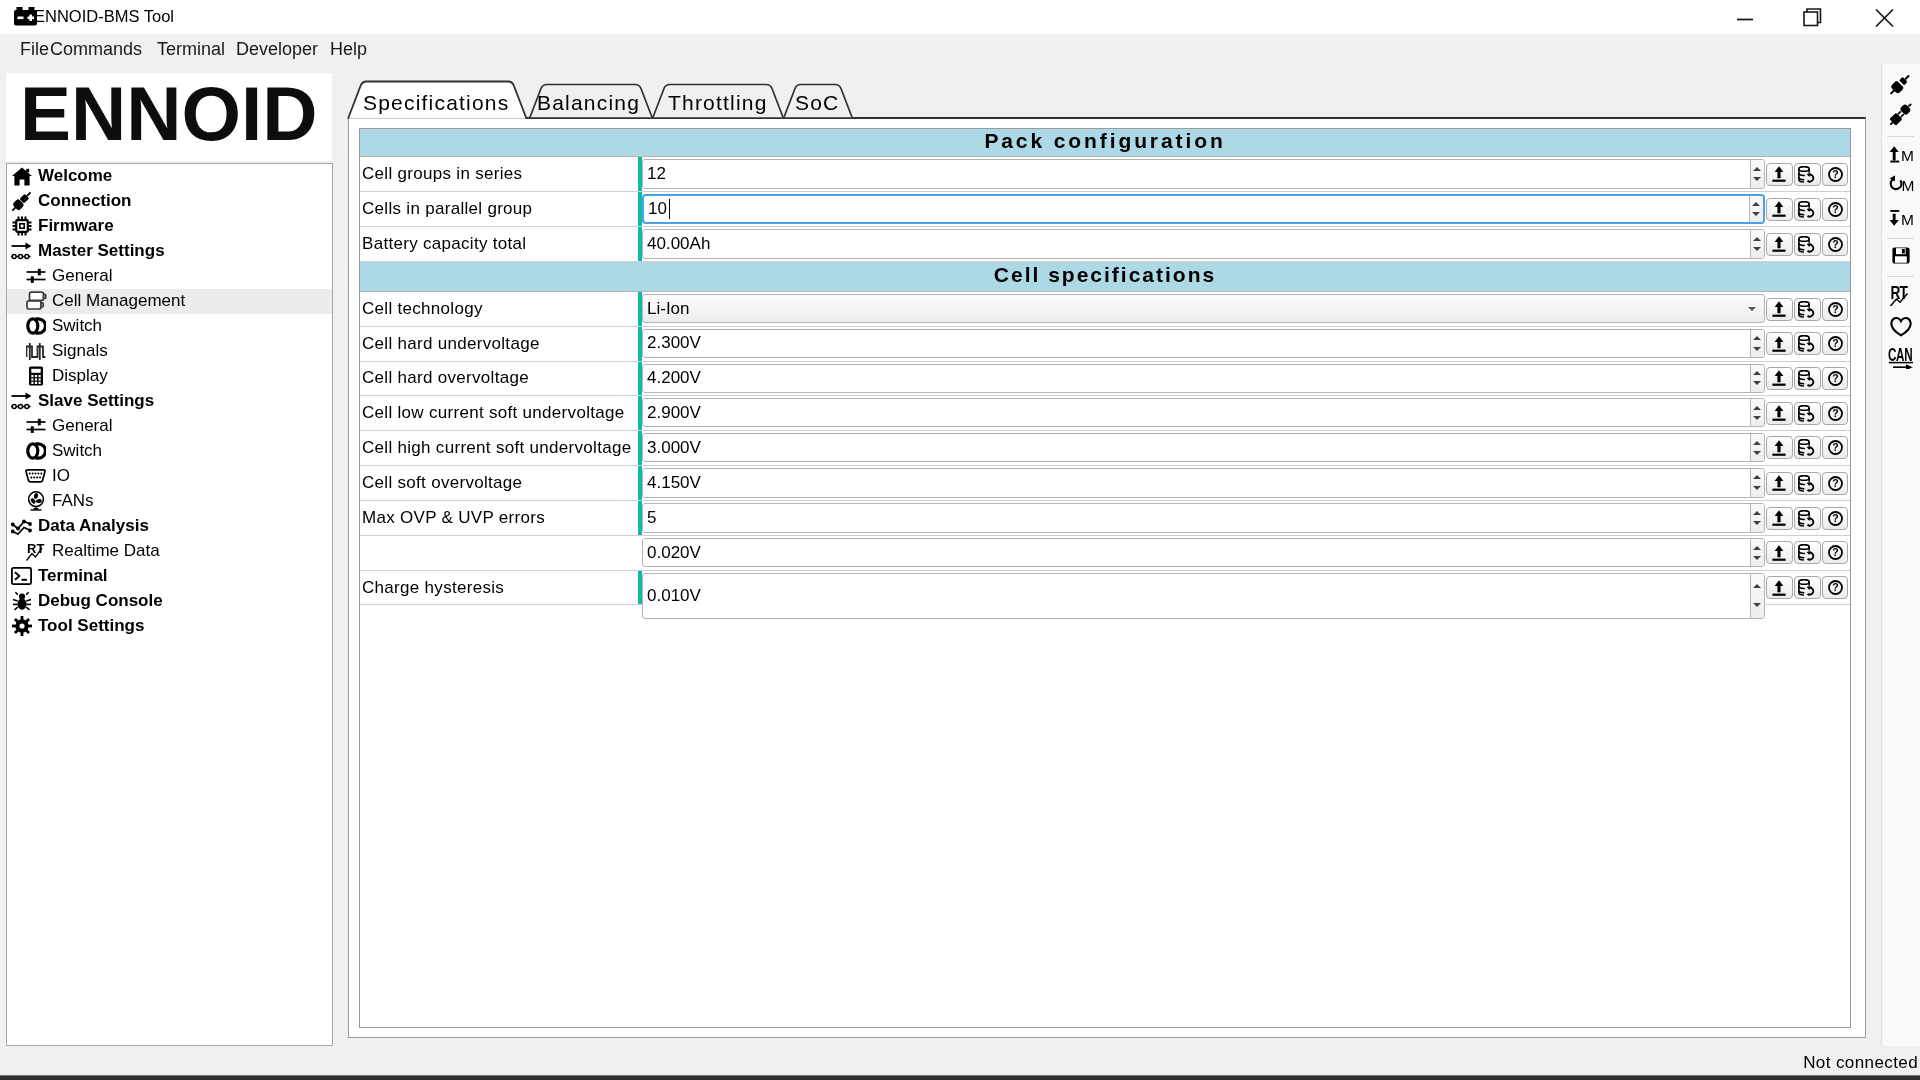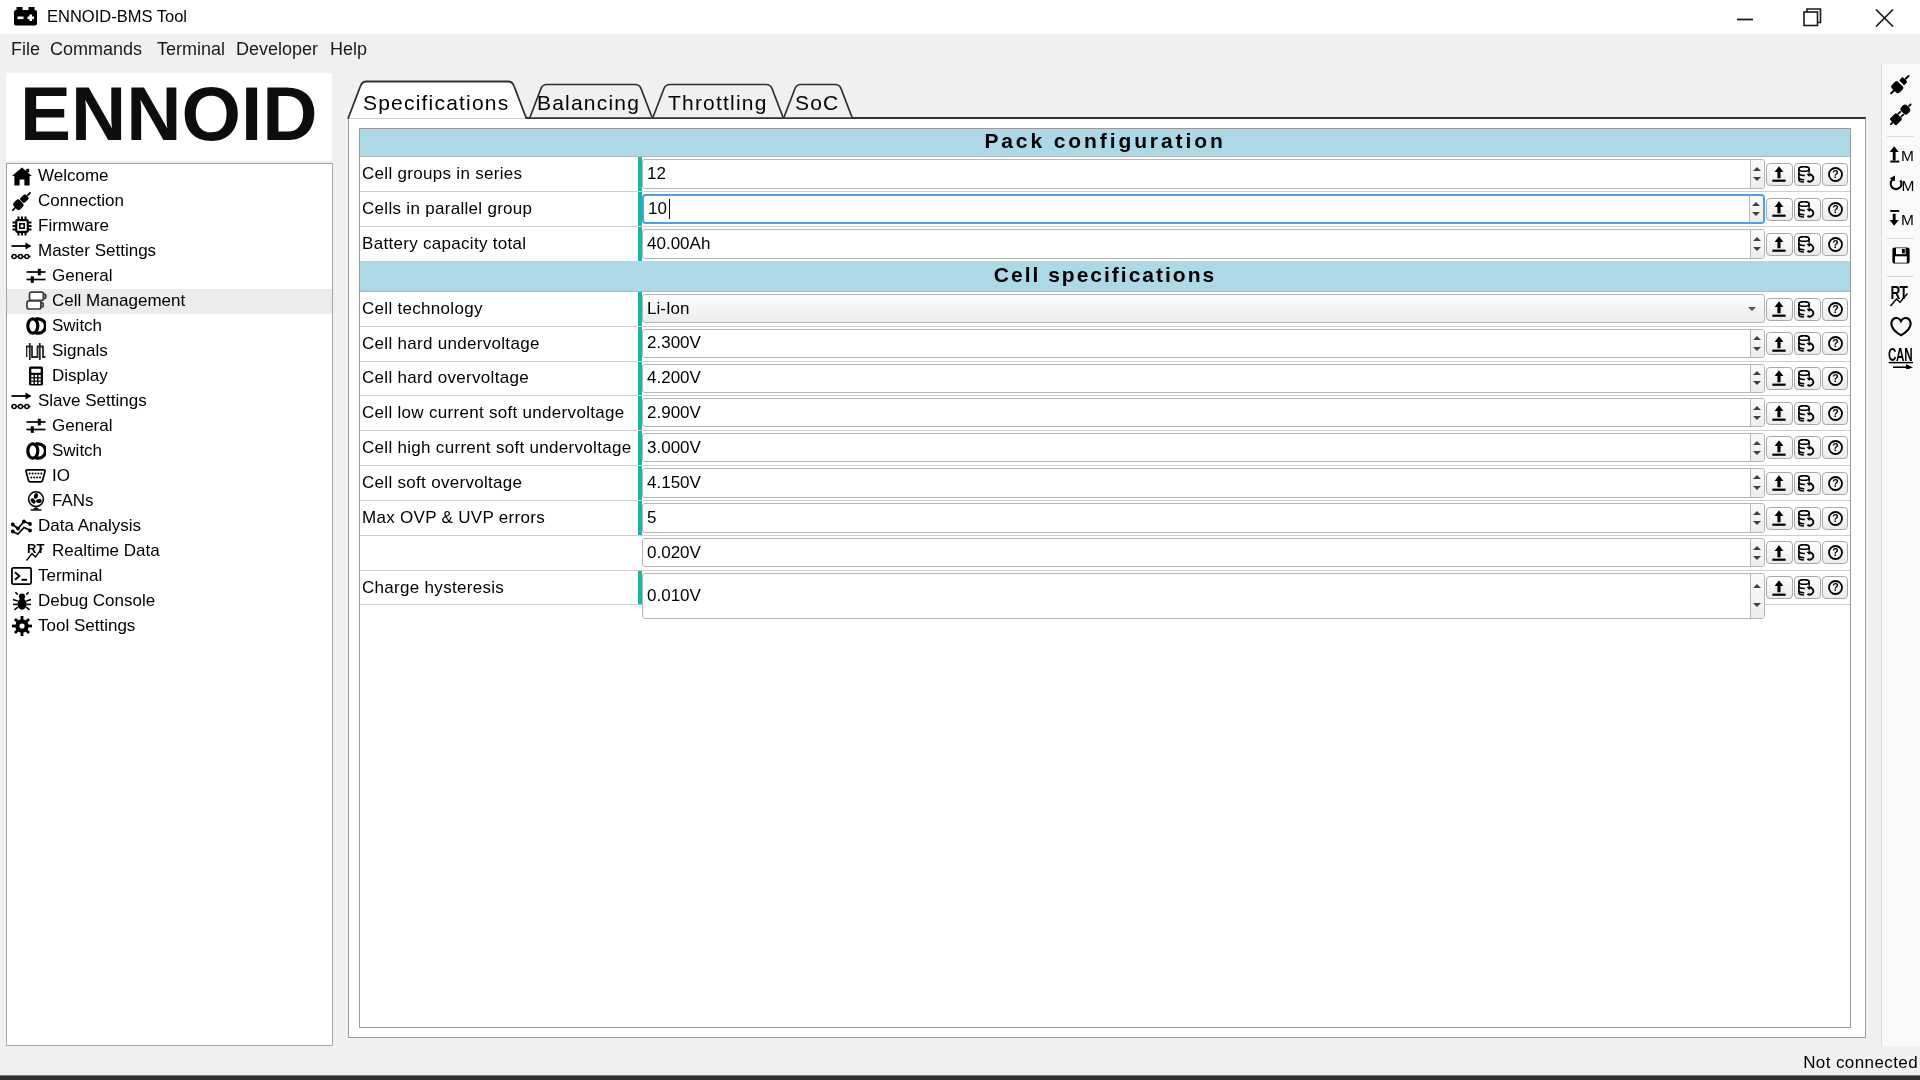--- a/index.html
+++ b/index.html
@@ -1,27 +1,27 @@
 <!DOCTYPE html>
 <html><head>
 <meta charset="utf-8">
 <style>
   * { margin:0; padding:0; box-sizing:border-box; }
   html,body { width:1920px; height:1080px; overflow:hidden; }
   body { font-family:"Liberation Sans", sans-serif; background:#f0f0f0; position:relative; color:#000; }
   .abs { position:absolute; }
   #titlebar { left:0; top:0; width:1920px; height:34px; background:#fff; position:absolute; }
-  #title-text { left:47px; top:6.5px; font-size:16.5px; color:#000; position:absolute; }
+  #title-text { left:34px; top:6.5px; font-size:16.5px; color:#000; position:absolute; }
   #menubar { left:0; top:34px; width:1920px; height:30px; background:#f0f0f0; position:absolute; }
   .menuitem { position:absolute; top:5px; font-size:18px; color:#1a1a1a; }
   #logo { left:6px; top:73px; width:326px; height:88px; background:#fff; position:absolute; }
   #logo span { position:absolute; left:14px; top:-3px; font-size:76.5px; font-weight:bold; color:#0d0d0d; }
   #tree { left:6px; top:163px; width:327px; height:883px; background:#fff; border:1px solid #a6a6a6; position:absolute; }
   .trow { position:absolute; height:25px; display:flex; align-items:center; white-space:nowrap; }
-  .trow.l0 { left:4px; gap:6px; font-weight:normal; font-size:17px; }
+  .trow.l0 { left:4px; gap:6px; font-weight:bold; font-size:17px; }
   .trow.l1 { left:18px; gap:6px; font-size:17px; }
   .trow svg { flex:0 0 auto; }
   .ibox { width:21px; display:flex; justify-content:center; flex:0 0 auto; }
   #hl { position:absolute; left:0px; top:124.8px; width:325px; height:25px; background:#ececec; }
   #pane { left:348px; top:117px; width:1518px; height:921px; background:#fff; border:1px solid #9a9a9a; border-top:2px solid #303030; position:absolute; }
   #tabsvg { left:340px; top:80px; position:absolute; }
   .tabtxt { position:absolute; top:90.5px; font-size:21px; letter-spacing:1.2px; color:#000; }
   #grid { left:359px; top:128px; width:1492px; height:900px; border:1px solid #9a9a9a; background:#fff; position:absolute; }
   .hdr { position:absolute; left:0; width:1490px; background:#add8e6; border-bottom:1px solid #b4b4b4; text-align:center; font-weight:bold; font-size:21px; }
   .row { position:absolute; left:0; width:1490px; border-bottom:1px solid #cfcfcf; }
@@ -58,21 +58,21 @@
   <span id="title-text">ENNOID-BMS Tool</span>
   <svg class="abs" style="left:1735px; top:0;" width="160" height="34" viewBox="0 0 160 34">
     <line x1="2" y1="19.5" x2="18" y2="19.5" stroke="#1a1a1a" stroke-width="1.8"></line>
     <rect x="69" y="12" width="13.5" height="13.5" fill="#fff" stroke="#1a1a1a" stroke-width="1.6"></rect>
     <path d="M72 12 V9 H85.5 V22.5 H82.5" fill="none" stroke="#1a1a1a" stroke-width="1.6"></path>
     <line x1="141" y1="9.5" x2="158" y2="26.5" stroke="#1a1a1a" stroke-width="1.7"></line>
     <line x1="158" y1="9.5" x2="141" y2="26.5" stroke="#1a1a1a" stroke-width="1.7"></line>
   </svg>
 </div>
 <div id="menubar">
-  <span class="menuitem" style="left:11px;">File</span>
+  <span class="menuitem" style="left:20px;">File</span>
   <span class="menuitem" style="left:50px;">Commands</span>
   <span class="menuitem" style="left:157px;">Terminal</span>
   <span class="menuitem" style="left:236px;">Developer</span>
   <span class="menuitem" style="left:330px;">Help</span>
 </div>
 <div id="logo">
     <span>ENNOID</span>
   </div>
 <div id="tree">
 <div class="abs" id="hl"></div>

